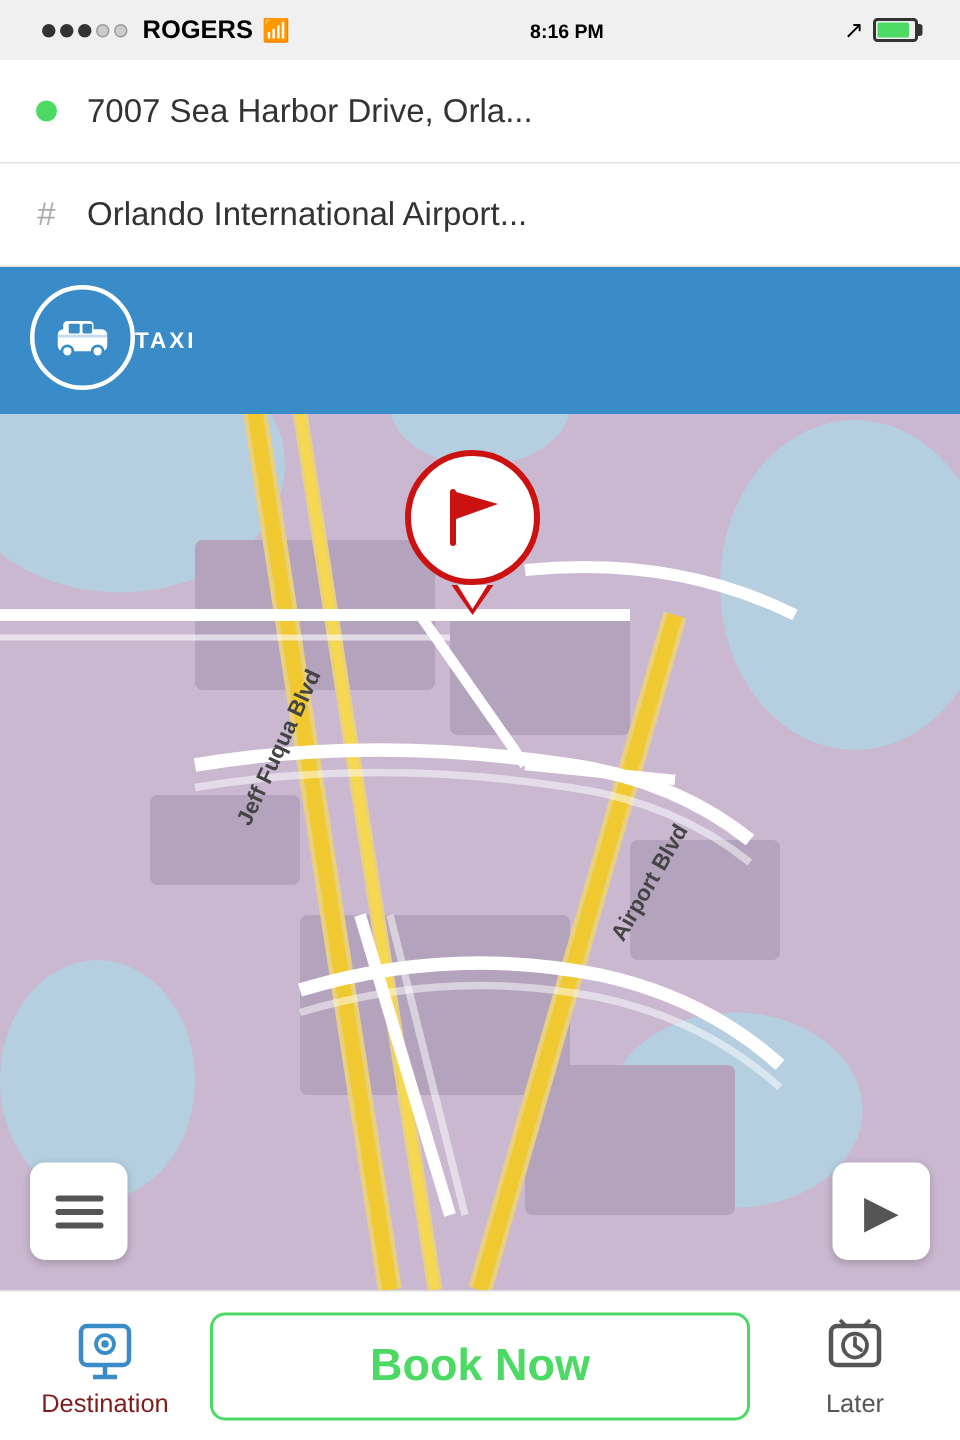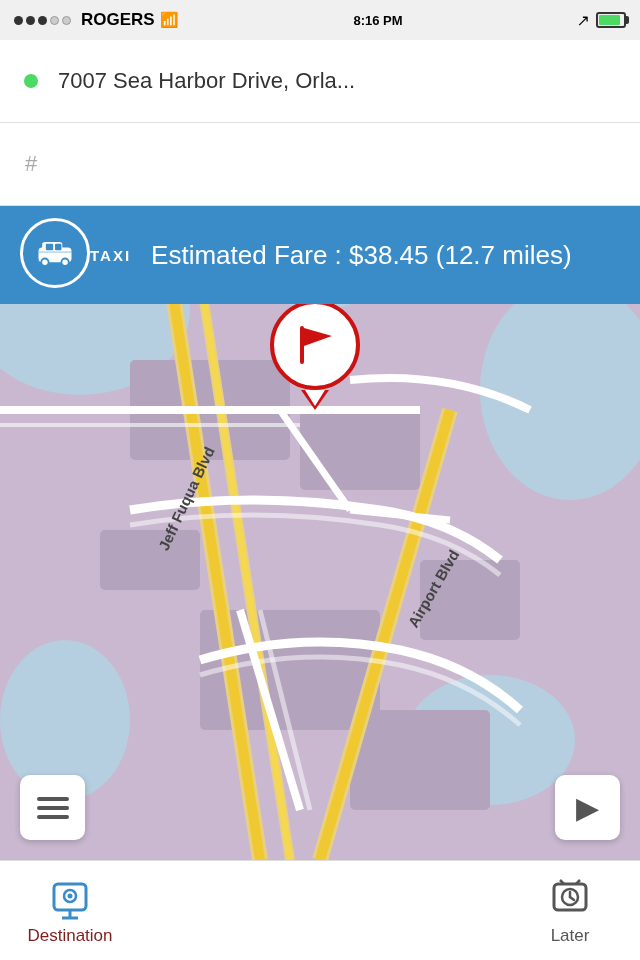--- a/index.html
+++ b/index.html
@@ -13,21 +13,21 @@
       position: relative;
     }
 
     
     .status-bar {
       height: 40px;
       background: #f0f0f0;
       display: flex;
       align-items: center;
       justify-content: space-between;
-      padding: 0 14px;
+      padding: 0 28px;
       font-size: 18px;
       font-weight: 500;
       z-index: 100;
       position: relative;
     }
     .status-left {
       display: flex;
       align-items: center;
       gap: 6px;
     }
@@ -58,21 +58,21 @@
     
     .inputs-container {
       background: white;
       z-index: 50;
       position: relative;
     }
     .input-row {
       display: flex;
       align-items: center;
       padding: 0 16px;
-      height: 83px;
+      height: 69px;
       border-bottom: 1px solid #e0e0e0;
     }
     .input-icon {
       width: 30px;
       display: flex;
       align-items: center;
       justify-content: center;
       flex-shrink: 0;
       margin-right: 12px;
     }
@@ -278,40 +278,40 @@
   <div class="input-row">
     <div class="input-icon">
       <div class="green-dot"></div>
     </div>
     <input class="input-field" type="text" value="7007 Sea Harbor Drive, Orla..." style="">
   </div>
   <div class="input-row">
     <div class="input-icon">
       <span class="hash-icon">#</span>
     </div>
+    <input class="input-field" type="text" value="Orlando International Airport..." style="">
   </div>
 </div>
 
 <div class="fare-bar">
   <div class="taxi-icon-wrap">
     <div class="taxi-circle">
 
       <svg class="taxi-svg" viewBox="0 0 48 48" fill="white">
         <rect x="6" y="18" width="36" height="16" rx="4" fill="white"></rect>
         <rect x="10" y="12" width="22" height="10" rx="3" fill="white"></rect>
         <circle cx="13" cy="34" r="4" fill="white" stroke="#3a8cc9" stroke-width="2"></circle>
         <circle cx="35" cy="34" r="4" fill="white" stroke="#3a8cc9" stroke-width="2"></circle>
         <rect x="14" y="14" width="8" height="7" rx="1" fill="#3a8cc9"></rect>
         <rect x="24" y="14" width="7" height="7" rx="1" fill="#3a8cc9"></rect>
         <rect x="6" y="22" width="36" height="2" fill="#3a8cc9" opacity="0.3"></rect>
       </svg>
     </div>
     <span class="taxi-label">TAXI</span>
   </div>
-  <span class="fare-text">Estimated Fare : $38.45  (12.7 miles)</span>
 </div>
 
 <div class="map-bg">
   <svg width="640" height="100%" viewBox="0 0 640 650" style="position:absolute;top:0;left:0;width:100%;height:100%;">
 
     <rect width="640" height="650" fill="#c9b8d0"></rect>
 
     <ellipse cx="100" cy="120" rx="120" ry="90" fill="#a8c4d8" opacity="0.7"></ellipse>
     <ellipse cx="560" cy="200" rx="100" ry="130" fill="#a8c4d8" opacity="0.7"></ellipse>
     <ellipse cx="480" cy="520" rx="80" ry="60" fill="#a8c4d8" opacity="0.7"></ellipse>
@@ -399,20 +399,21 @@
     <svg width="44" height="44" viewBox="0 0 44 44">
       <rect x="6" y="8" width="32" height="26" rx="4" fill="none" stroke="#3a8cc9" stroke-width="3"></rect>
       <line x1="22" y1="34" x2="22" y2="42" stroke="#3a8cc9" stroke-width="3"></line>
       <line x1="14" y1="42" x2="30" y2="42" stroke="#3a8cc9" stroke-width="3"></line>
       <circle cx="22" cy="20" r="6" fill="none" stroke="#3a8cc9" stroke-width="2.5"></circle>
       <circle cx="22" cy="20" r="2.5" fill="#3a8cc9"></circle>
     </svg>
     <span class="tab-label">Destination</span>
   </div>
 
+  <button class="book-btn">Book Now</button>
 
   <div class="tab-item">
 
     <svg width="44" height="44" viewBox="0 0 44 44">
       <rect x="6" y="8" width="32" height="26" rx="4" fill="none" stroke="#555" stroke-width="3"></rect>
       <circle cx="22" cy="21" r="8" fill="none" stroke="#555" stroke-width="2.5"></circle>
       <line x1="22" y1="16" x2="22" y2="21" stroke="#555" stroke-width="2.5" stroke-linecap="round"></line>
       <line x1="22" y1="21" x2="26" y2="24" stroke="#555" stroke-width="2.5" stroke-linecap="round"></line>
       <line x1="12" y1="4" x2="16" y2="8" stroke="#555" stroke-width="2.5"></line>
       <line x1="32" y1="4" x2="28" y2="8" stroke="#555" stroke-width="2.5"></line>

